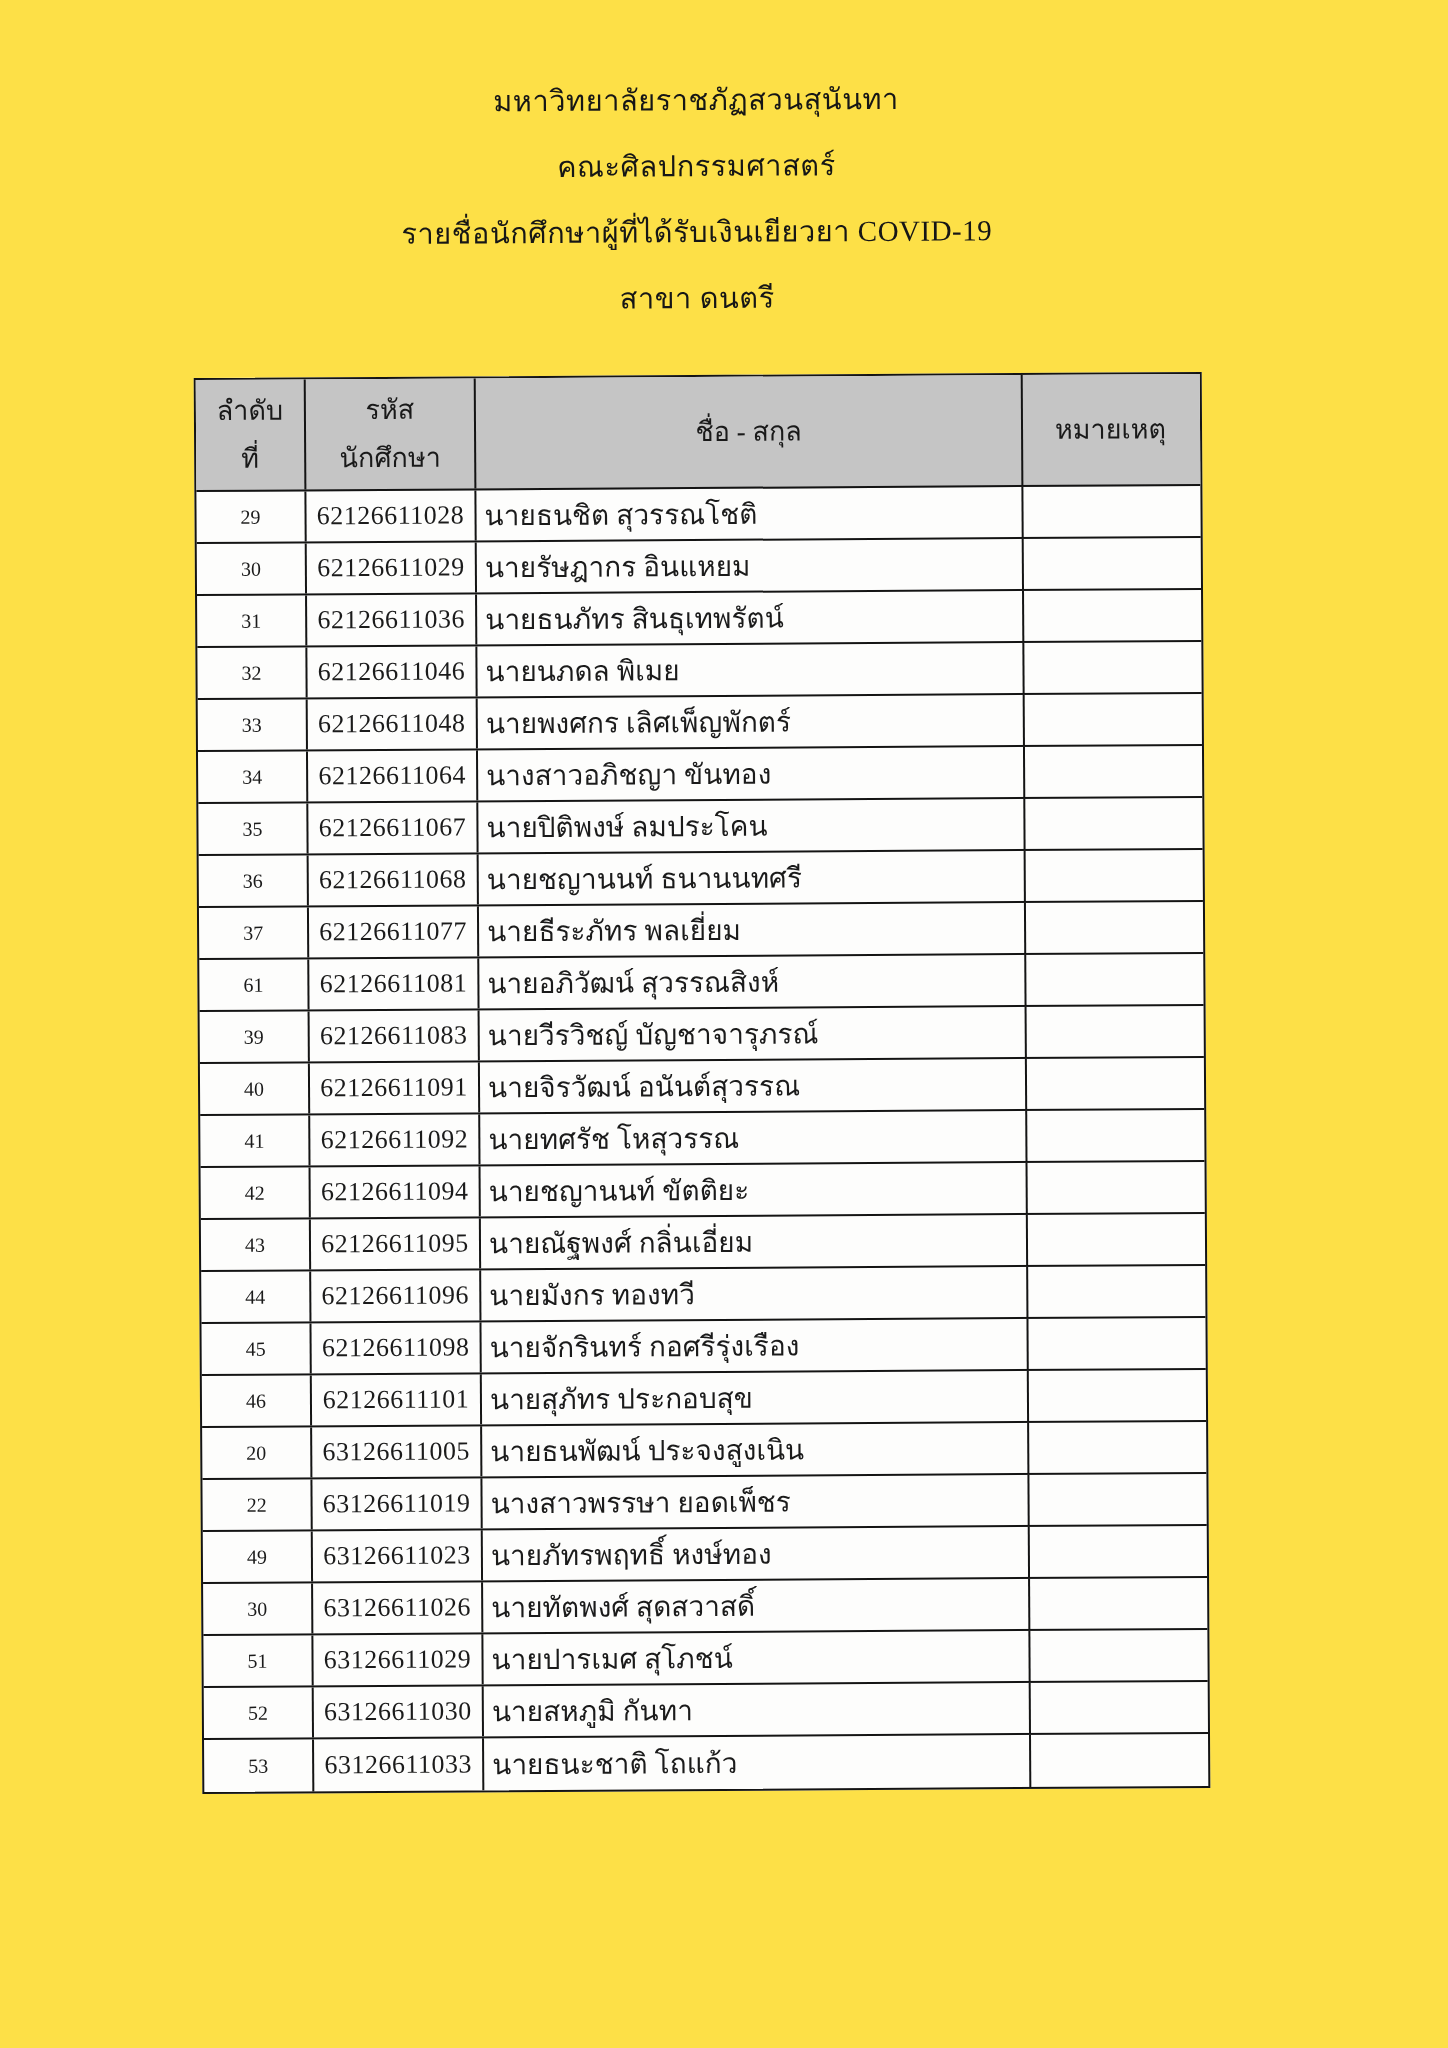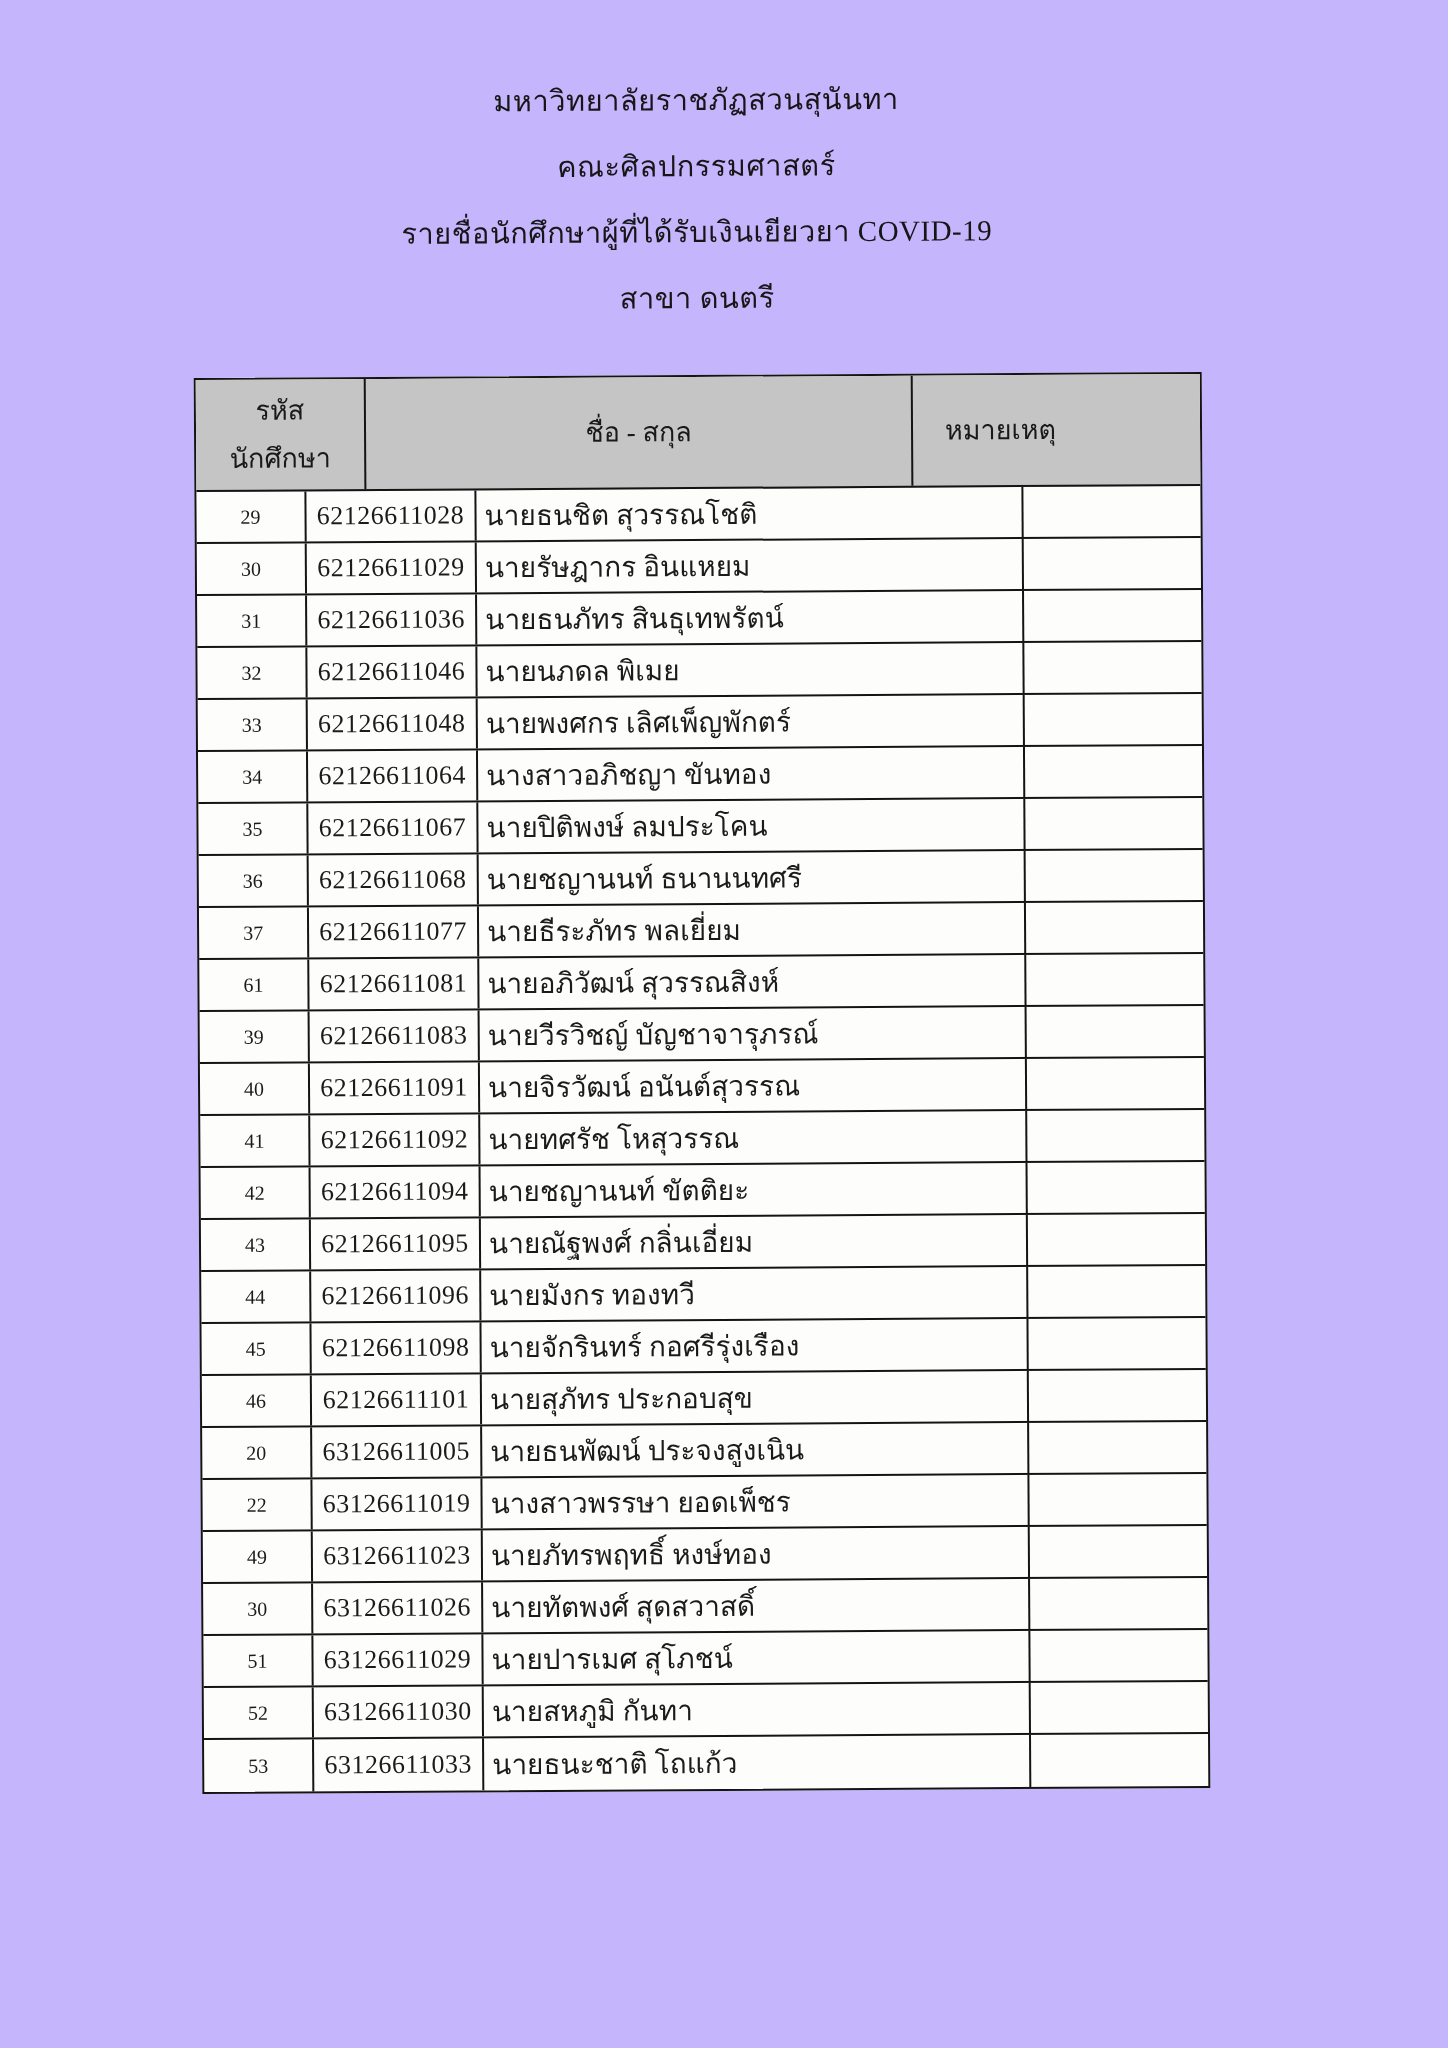--- a/index.html
+++ b/index.html
@@ -11,21 +11,21 @@
     height: 2048px;
     background: #f4f4f2;
     font-family: "Liberation Serif", "DejaVu Serif", serif;
     color: #1b1b1b;
     overflow: hidden;
   }
   .page {
     position: relative;
     width: 1448px;
     height: 2048px;
-    background: #c4b5fd;
+    background: #fde047;
     overflow: hidden;
   }
   
   .doc {
     position: absolute;
     left: 0;
     top: 0;
     width: 1448px;
     height: 2048px;
     transform: rotate(-0.35deg);
@@ -115,20 +115,24 @@
 
     <div class="header-block">
       <div class="header-line">มหาวิทยาลัยราชภัฏสวนสุนันทา</div>
       <div class="header-line">คณะศิลปกรรมศาสตร์</div>
       <div class="header-line">รายชื่อนักศึกษาผู้ที่ได้รับเงินเยียวยา COVID-19</div>
       <div class="header-line">สาขา ดนตรี</div>
     </div>
 
     <div class="table">
       <div class="thead">
+        <div class="th col-no">
+          <div>ลำดับ</div>
+          <div>ที่</div>
+        </div>
         <div class="th col-id">
           <div>รหัส</div>
           <div>นักศึกษา</div>
         </div>
         <div class="th col-name">
           <div>ชื่อ - สกุล</div>
         </div>
         <div class="th col-remark">
           <div>หมายเหตุ</div>
         </div>

